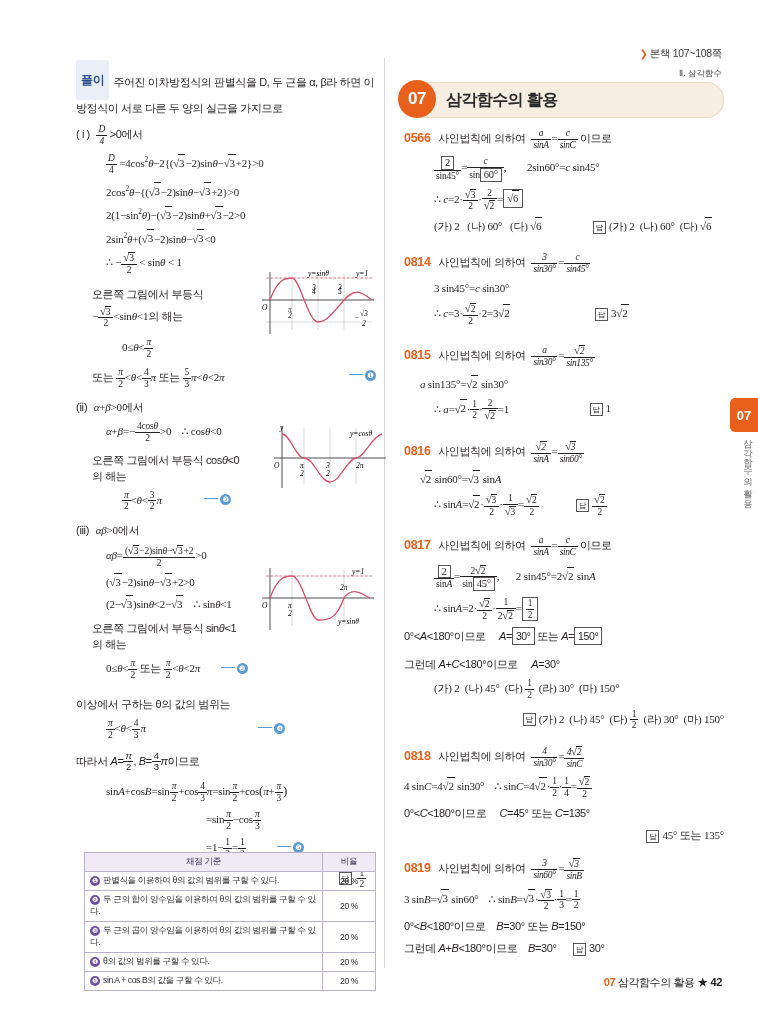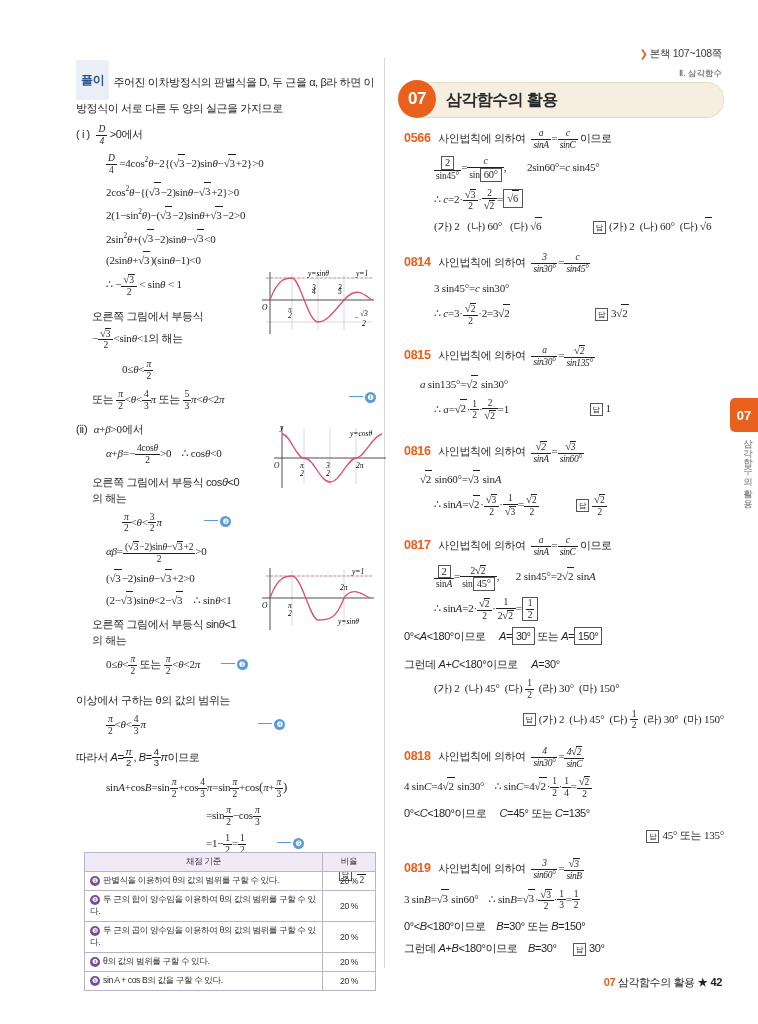--- a/index.html
+++ b/index.html
@@ -204,23 +204,20 @@
     <div class="ln indent2" style="margin-top:5px;">
       2cos<sup>2</sup><i>θ</i>−{(<span class="radical">√</span><span class="sq">3</span>−2)sin<i>θ</i>−<span class="radical">√</span><span class="sq">3</span>+2}&gt;0
     </div>
     <div class="ln indent2" style="margin-top:5px;">
       2(1−sin<sup>2</sup><i>θ</i>)−(<span class="radical">√</span><span class="sq">3</span>−2)sin<i>θ</i>+<span class="radical">√</span><span class="sq">3</span>−2&gt;0
     </div>
     <div class="ln indent2" style="margin-top:5px;">
       2sin<sup>2</sup><i>θ</i>+(<span class="radical">√</span><span class="sq">3</span>−2)sin<i>θ</i>−<span class="radical">√</span><span class="sq">3</span>&lt;0
     </div>
     <div class="ln indent2" style="margin-top:5px;">
-      (2sin<i>θ</i>+<span class="radical">√</span><span class="sq">3</span>)(sin<i>θ</i>−1)&lt;0
-    </div>
-    <div class="ln indent2" style="margin-top:5px;">
       ∴ −<span class="frac"><span class="num"><span class="radical">√</span><span class="sq">3</span></span><span class="den">2</span></span> &lt; sin<i>θ</i> &lt; 1
     </div>
 
     <div class="ln kr indent1" style="margin-top:10px;">오른쪽 그림에서 부등식</div>
     <div class="ln indent1" style="margin-top:3px;">
       −<span class="frac"><span class="num"><span class="radical">√</span><span class="sq">3</span></span><span class="den">2</span></span>&lt;sin<i>θ</i>&lt;1의 해는
     </div>
     <div class="ln indent3" style="margin-top:8px;">
       0≤<i>θ</i>&lt;<span class="frac"><span class="num"><i>π</i></span><span class="den">2</span></span>
     </div>
@@ -239,20 +236,24 @@
     </div>
     <div class="ln kr indent1" style="margin-top:8px;">
       오른쪽 그림에서 부등식 cos<i>θ</i>&lt;0
     </div>
     <div class="ln kr indent1">의 해는</div>
     <div class="ln indent3" style="margin-top:6px;">
       <span class="frac"><span class="num"><i>π</i></span><span class="den">2</span></span>&lt;<i>θ</i>&lt;<span class="frac"><span class="num">3</span><span class="den">2</span></span><i>π</i>
       <span style="margin-left:40px;"><span class="step-line"></span><span class="step-dot">❷</span></span>
     </div>
 
+    <div class="ln" style="margin-top:10px;">
+      <span class="kr">(ⅲ)</span>
+      <span style="margin-left:4px;"><i>αβ</i>&gt;0에서</span>
+    </div>
     <div class="ln indent2" style="margin-top:6px;">
       <i>αβ</i>=<span class="frac"><span class="num">(<span class="radical">√</span><span class="sq">3</span>−2)sin<i>θ</i>−<span class="radical">√</span><span class="sq">3</span>+2</span><span class="den">2</span></span>&gt;0
     </div>
     <div class="ln indent2" style="margin-top:5px;">
       (<span class="radical">√</span><span class="sq">3</span>−2)sin<i>θ</i>−<span class="radical">√</span><span class="sq">3</span>+2&gt;0
     </div>
     <div class="ln indent2" style="margin-top:5px;">
       (2−<span class="radical">√</span><span class="sq">3</span>)sin<i>θ</i>&lt;2−<span class="radical">√</span><span class="sq">3</span> &nbsp;&nbsp; ∴ sin<i>θ</i>&lt;1
     </div>
     <div class="ln kr indent1" style="margin-top:8px;">

